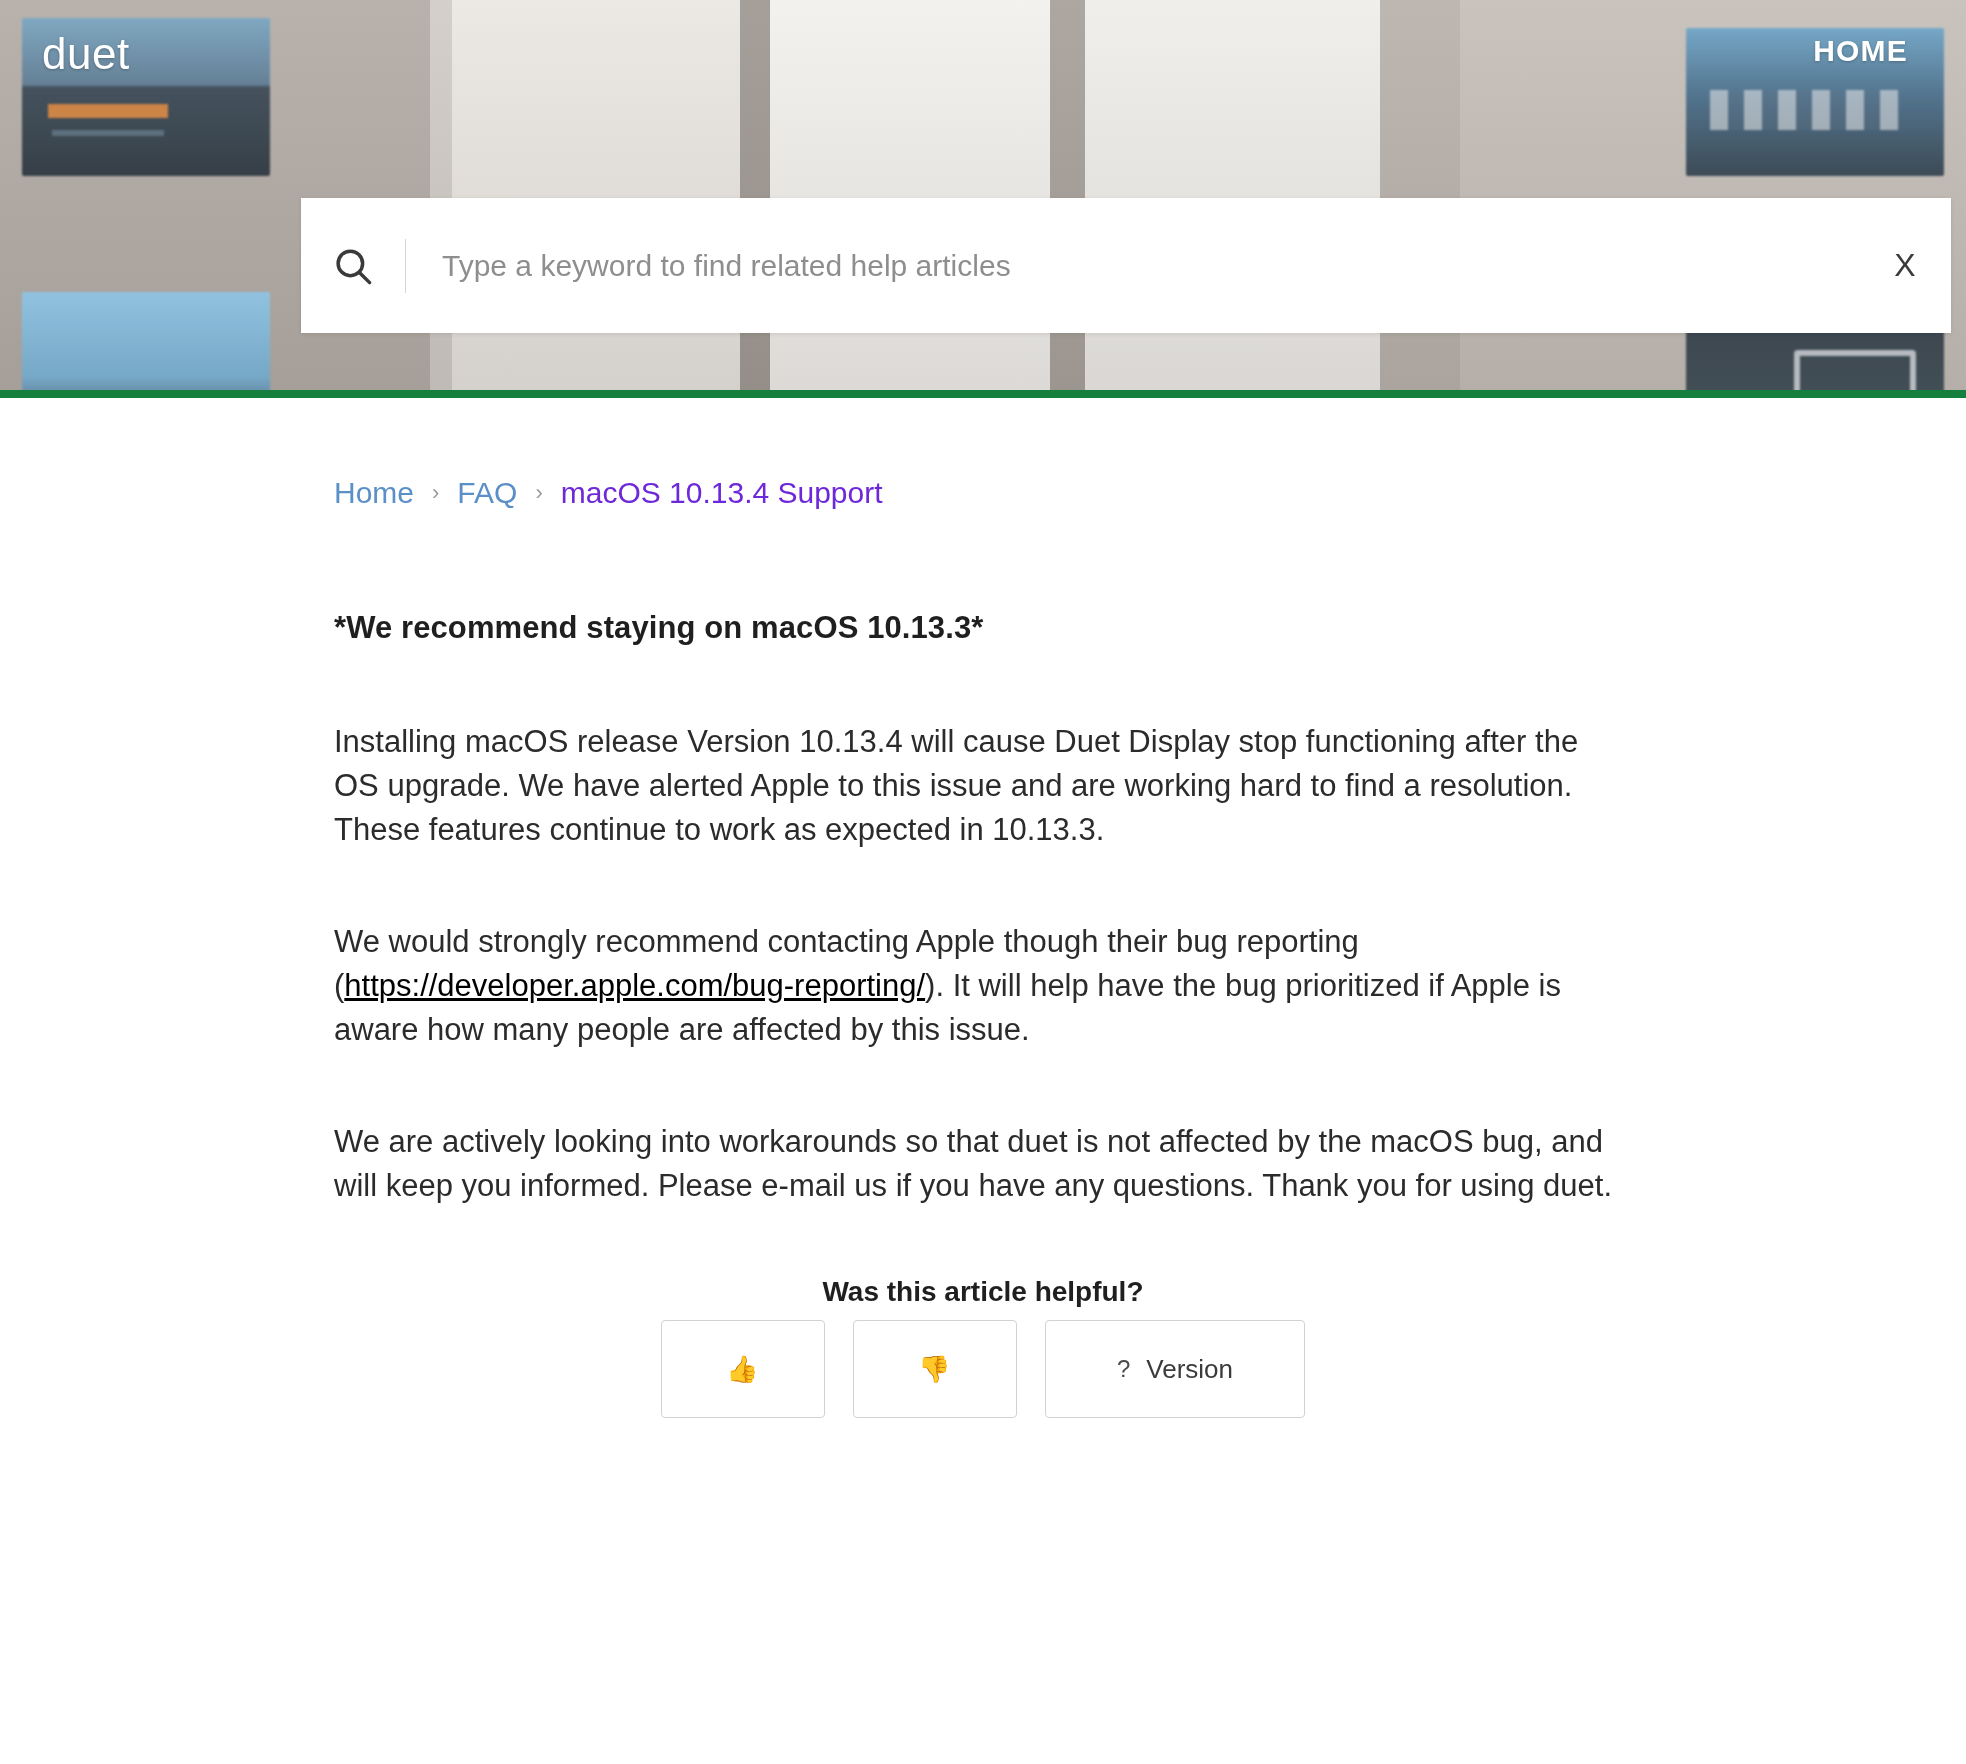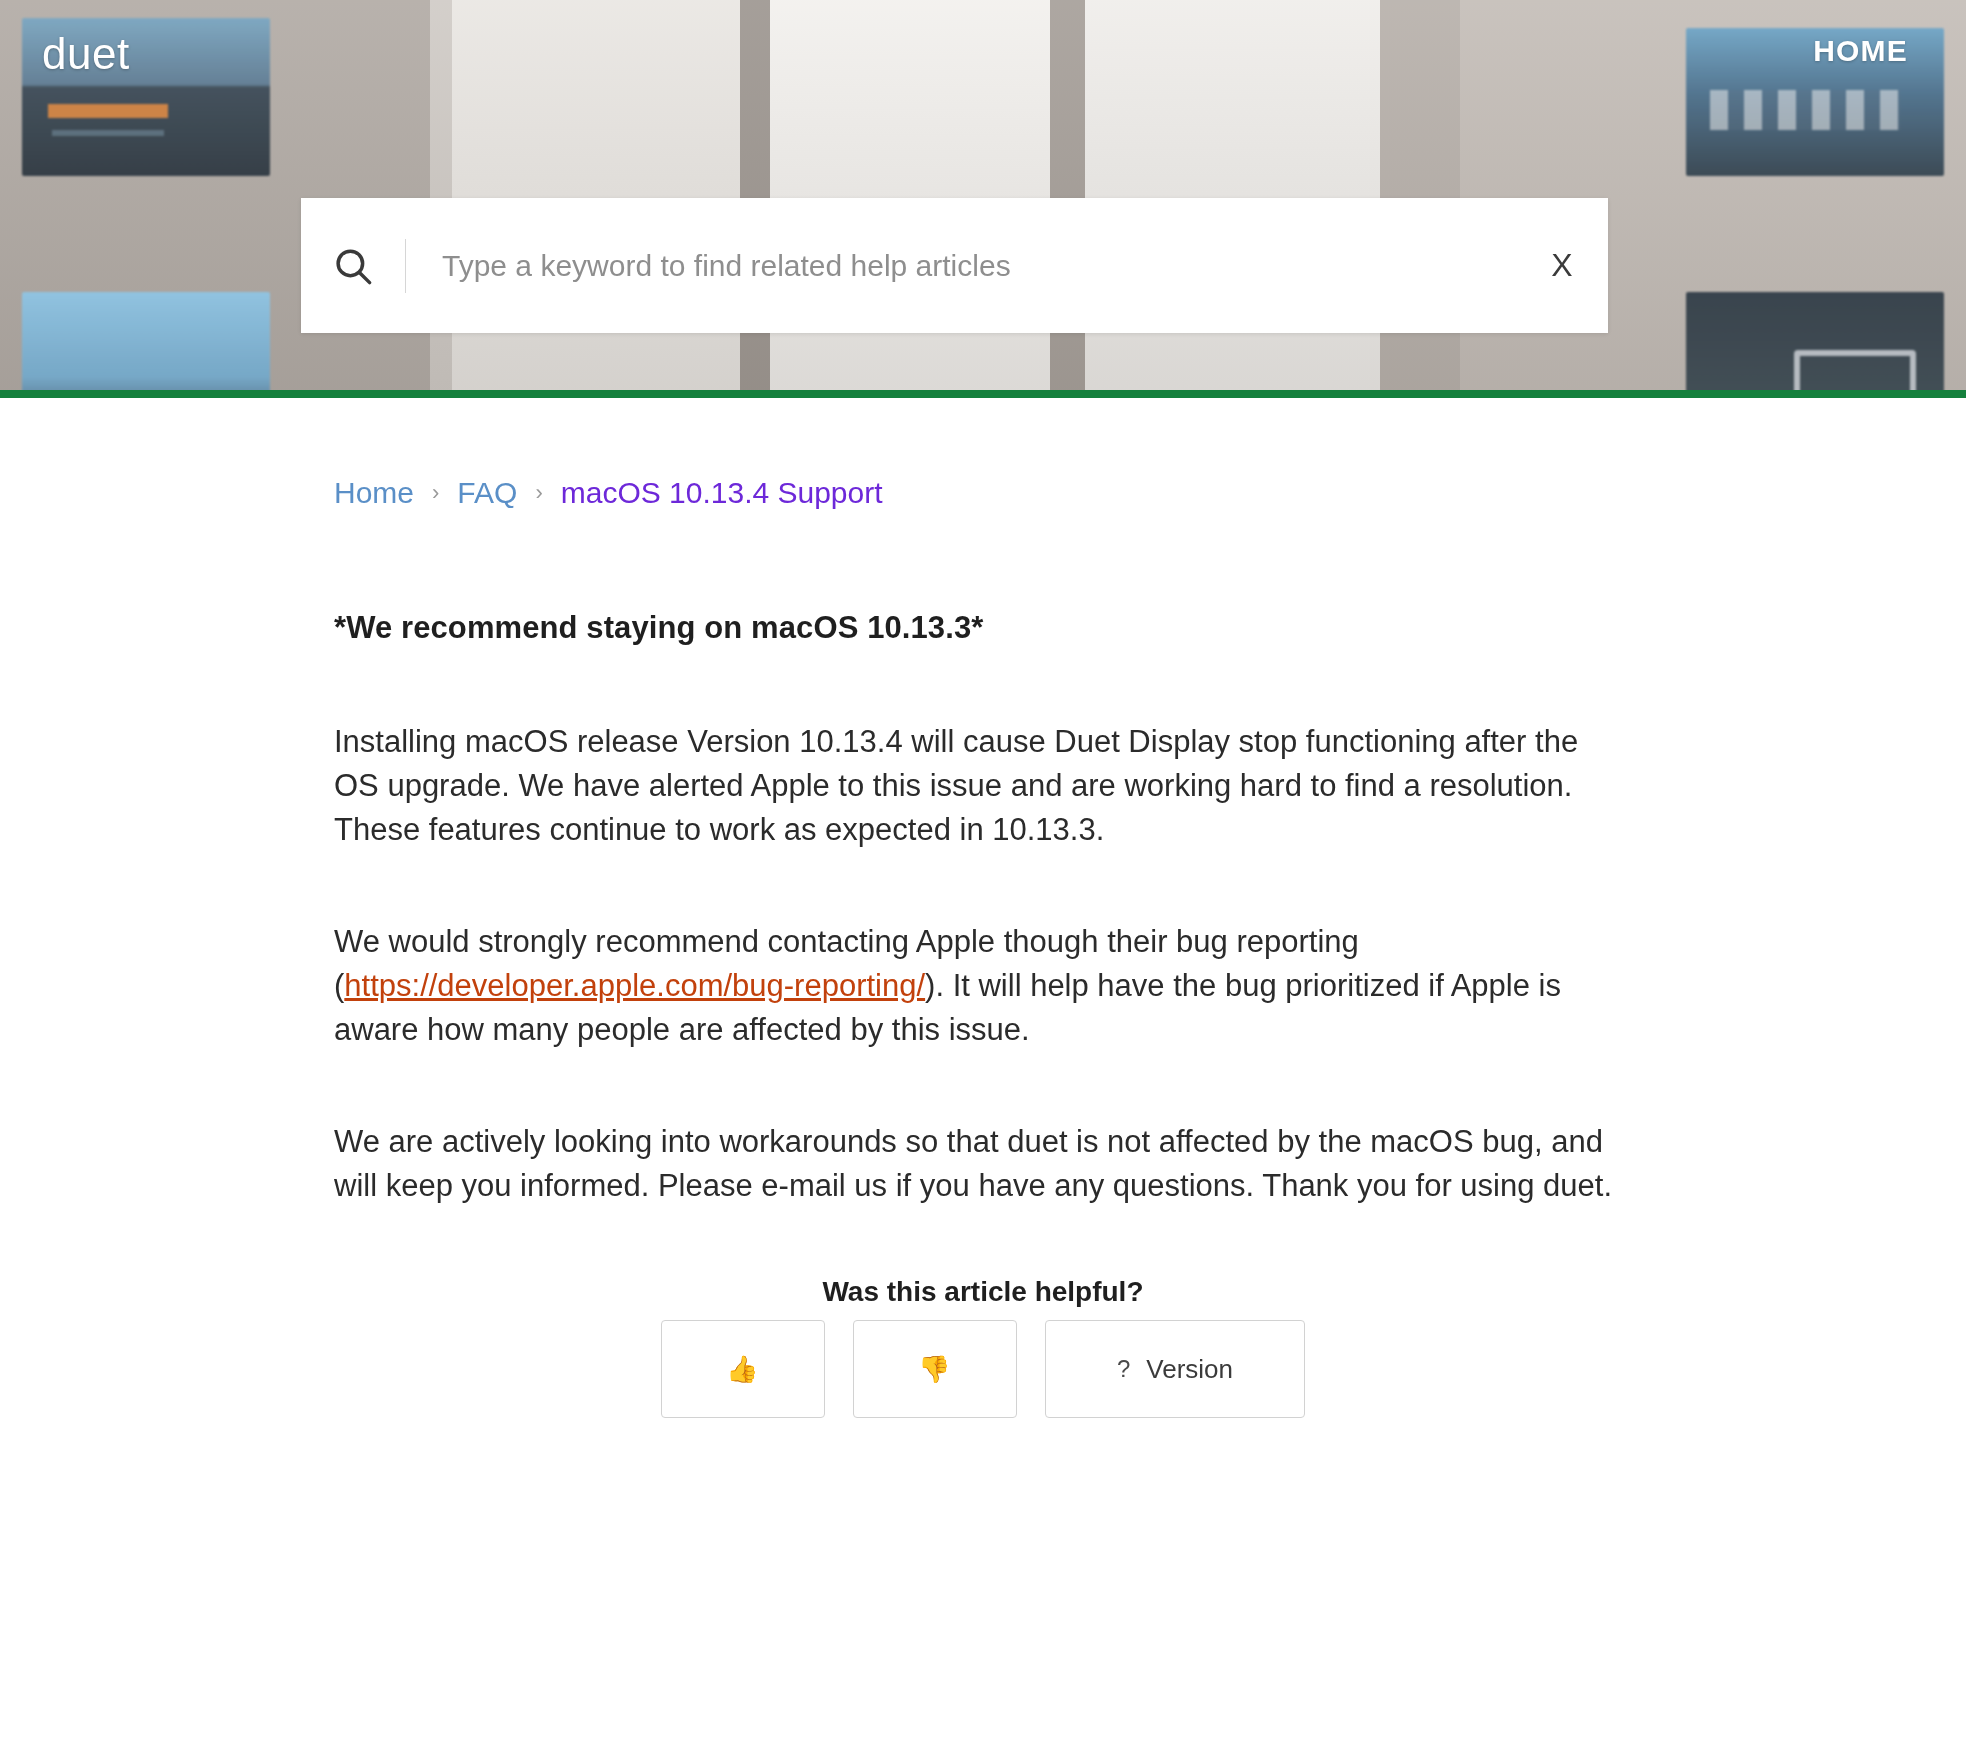--- a/index.html
+++ b/index.html
@@ -116,21 +116,21 @@
     color: #ffffff;
     text-decoration: none;
     font-weight: 600;
     text-shadow: 0 1px 3px rgba(0,0,0,0.25);
   }
 
   .search-wrap {
     position: absolute;
     left: 301px;
     top: 198px;
-    width: 1307px;
+    width: 1650px;
     height: 135px;
     background: #ffffff;
     display: flex;
     align-items: center;
     box-shadow: 0 1px 4px rgba(0,0,0,0.10);
   }
   .search-icon {
     width: 104px;
     display: flex;
     align-items: center;
@@ -198,21 +198,21 @@
     letter-spacing: 0.1px;
   }
   .article p {
     font-size: 31px;
     line-height: 1.42;
     color: #2b2b2b;
     margin: 0 0 68px 0;
     max-width: 1290px;
   }
   .article p a {
-    color: #c2410c;
+    color: #000000;
     text-decoration: underline;
   }
 
   
   .feedback {
     margin-top: 56px;
     text-align: center;
   }
   .feedback-title {
     font-size: 28px;

